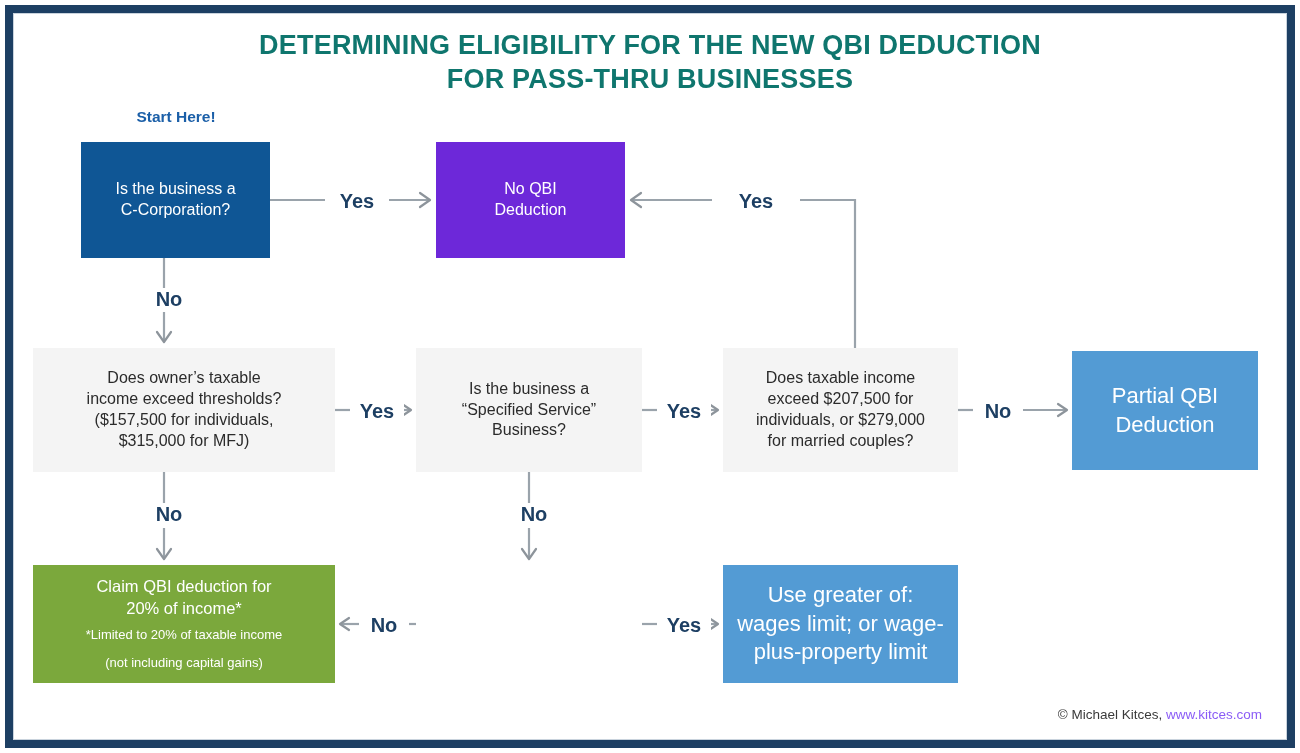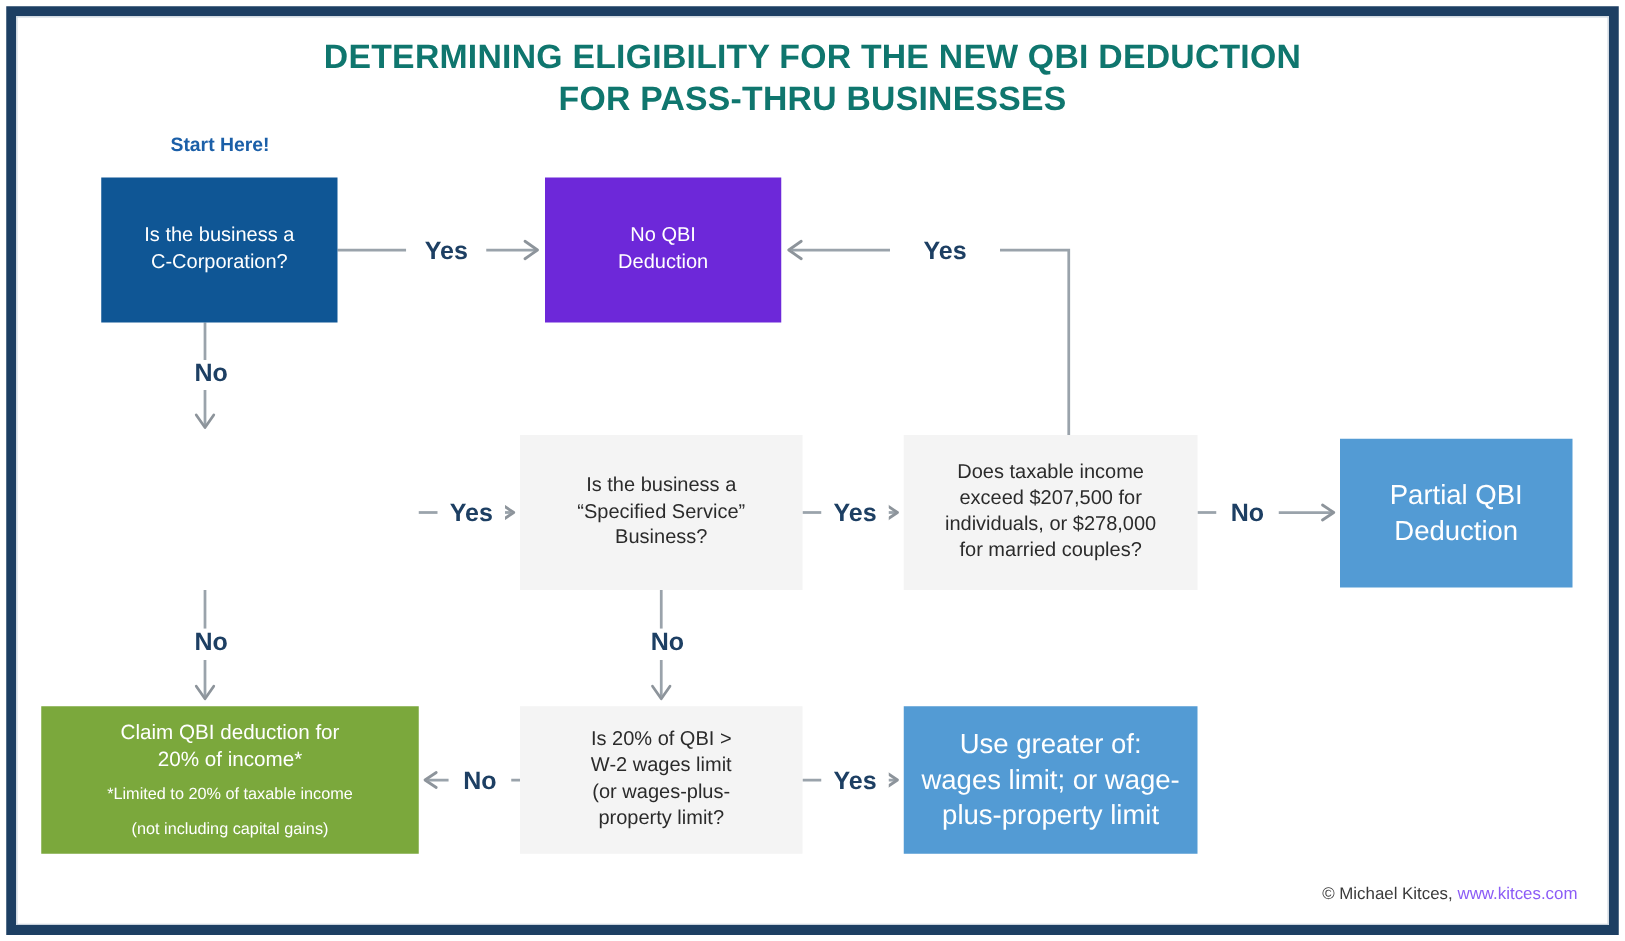--- a/index.html
+++ b/index.html
@@ -238,52 +238,52 @@
     <div id="node-c-corp" class="node n-blue">
       <span class="main">Is the business a</span>
       <span class="main">C-Corporation?</span>
     </div>
 
     <div id="node-no-qbi" class="node n-red">
       <span class="main">No QBI</span>
       <span class="main">Deduction</span>
     </div>
 
+    <div id="node-thresholds" class="node n-grey">
+      <span class="main">Does owner’s taxable</span>
+      <span class="main">income exceed thresholds?</span>
+      <span class="main">($157,500 for individuals,</span>
+      <span class="main">$315,000 for MFJ)</span>
+    </div>
 
     <div id="node-spec-service" class="node n-grey">
       <span class="main">Is the business a</span>
       <span class="main">“Specified Service”</span>
       <span class="main">Business?</span>
     </div>
 
     <div id="node-taxable-inc" class="node n-grey">
       <span class="main">Does taxable income</span>
       <span class="main">exceed $207,500 for</span>
-      <span class="main">individuals, or $278,000</span>
+      <span class="main">individuals, or $279,000</span>
       <span class="main">for married couples?</span>
     </div>
 
     <div id="node-partial-qbi" class="node n-lblue">
       <span class="main">Partial QBI</span>
       <span class="main">Deduction</span>
     </div>
 
     <div id="node-claim-qbi" class="node n-green">
       <span class="main">Claim QBI deduction for</span>
       <span class="main">20% of income*</span>
       <span class="sub">*Limited to 20% of taxable income</span>
       <span class="sub" style="margin-top:12px">(not including capital gains)</span>
     </div>
 
-    <div id="node-wage-limit" class="node n-grey">
-      <span class="main">Is 20% of QBI &gt;</span>
-      <span class="main">W-2 wages limit</span>
-      <span class="main">(or wages-plus-</span>
-      <span class="main">property limit?</span>
-    </div>
 
     <div id="node-use-greater" class="node n-lblue">
       <span class="main">Use greater of:</span>
       <span class="main">wages limit; or wage-</span>
       <span class="main">plus-property limit</span>
     </div>
 
     <div class="footer">
       <span>© Michael Kitces,</span>
       <span class="site">www.kitces.com</span>

